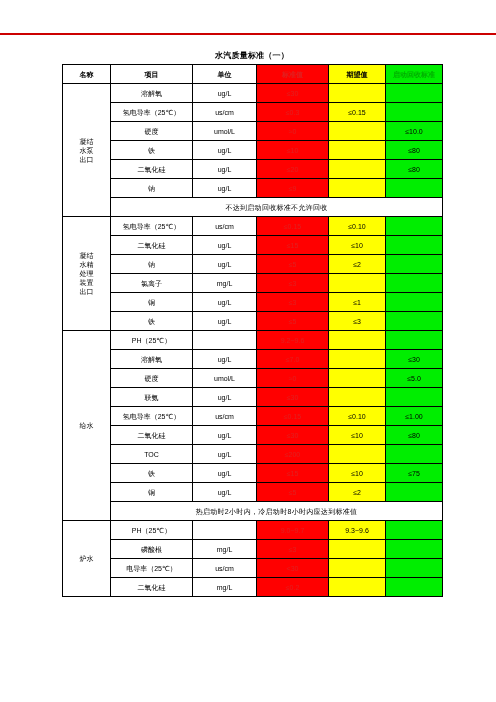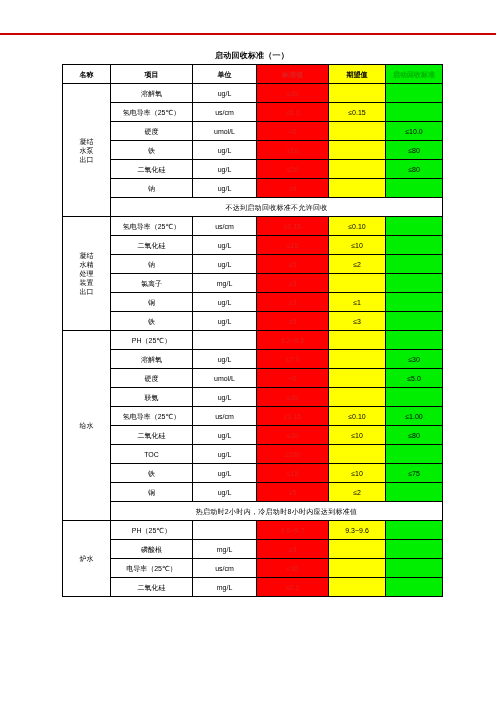--- a/index.html
+++ b/index.html
@@ -104,21 +104,21 @@
 </style>
 </head>
 <body>
 
 <div class="page">
 
   <div class="top-rule"></div>
 
   <div class="sheet">
 
-    <div class="title">启动回收标准（一）</div>
+    <div class="title">水汽质量标准（一）</div>
 
     <table class="grid">
       <colgroup>
         <col class="c-name">
           <col class="c-item">
           <col class="c-unit">
         <col class="c-limit">
           <col class="c-exp">
           <col class="c-rec">
       </colgroup>

